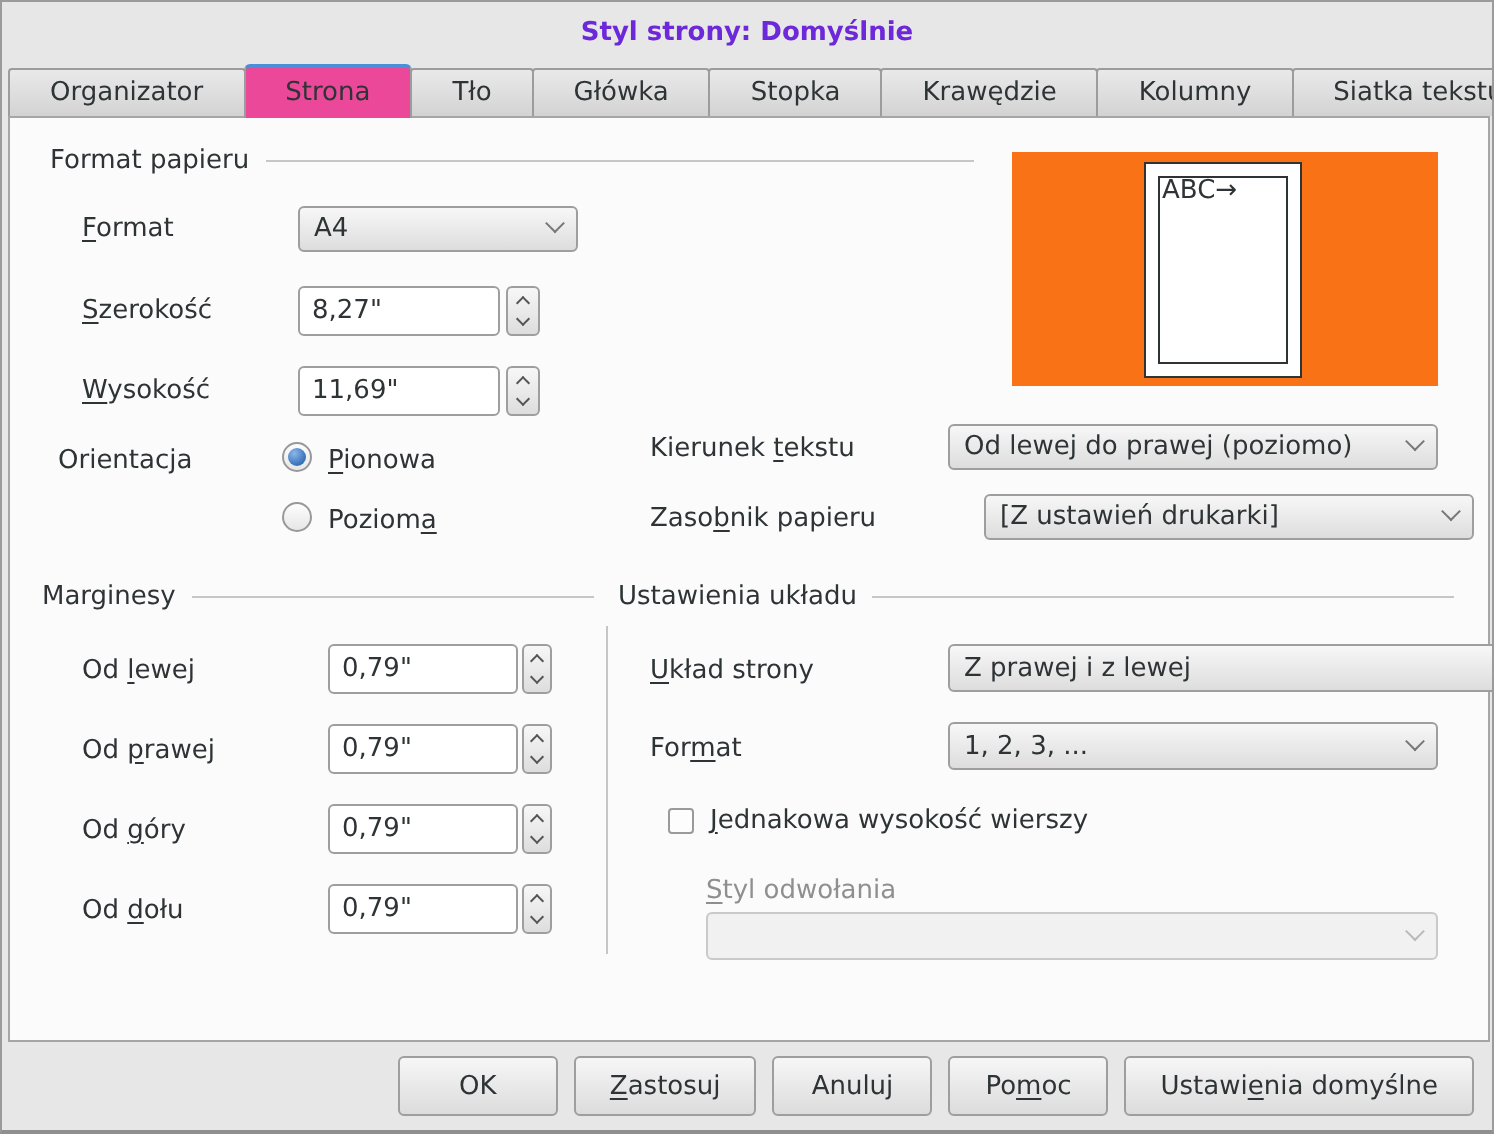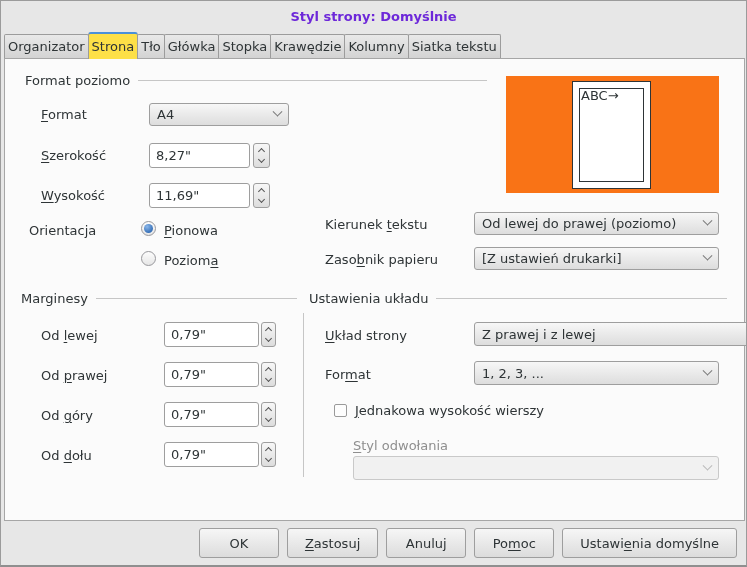--- a/index.html
+++ b/index.html
@@ -11,28 +11,28 @@
     font-family: "DejaVu Sans", sans-serif; font-size: 13px; color: #2e3436;
     overflow: hidden;
   }
   .titlebar {
     height: 30px; display: flex; align-items: center; justify-content: center;
     font-weight: bold; color: #6d28d9;
   }
   
   .tabs { position: absolute; left: 3px; top: 33px; height: 24px; display: flex; align-items: flex-end; z-index: 2; }
   .tab {
-    height: 24px; padding: 0 3px; display: flex; align-items: center;
+    height: 24px; padding: 0 20px; display: flex; align-items: center;
     background: linear-gradient(#e9e9e9, #d3d3d3);
     border: 1px solid #9c9c9c; border-bottom: none; border-radius: 2px 2px 0 0;
     margin-left: -1px; white-space: nowrap; cursor: default;
   }
   .tab:first-child { margin-left: 0; }
   .tab.active {
-    height: 27px; background: #fde047; border-top: 2px solid #4a90d9;
+    height: 27px; background: #ec4899; border-top: 2px solid #4a90d9;
     margin-bottom: -1px; position: relative; z-index: 3; border-radius: 3px 3px 0 0;
   }
   
   .panel {
     position: absolute; left: 3px; top: 57px; width: 741px; height: 463px;
     background: #fbfbfb; border: 1px solid #a6a6a6; z-index: 1;
   }
   .group-header { position: absolute; display: flex; align-items: center; gap: 8px; }
   .group-header .line { flex: 1; height: 1px; background: #c6c6c6; }
   .lbl { position: absolute; white-space: nowrap; }
@@ -121,21 +121,21 @@
         <span>Kolumny</span>
       </div>
     <div class="tab">
         <span>Siatka tekstu</span>
       </div>
   </div>
 
   <div class="panel">
 
     <div class="group-header" style="left:20px; top:14px; width:462px;">
-      <span>Format poziomo</span>
+      <span>Format papieru</span>
       <span class="line"></span>
     </div>
 
     <span class="lbl" style="left:36px; top:48px;"><u>F</u>ormat</span>
     <div class="combo" style="left:144px; top:44px; width:140px; height:23px;gap:20px;">
       <span>A4</span>
       <span class="chev"></span>
     </div>
 
     <span class="lbl" style="left:36px; top:89px;"><u>S</u>zerokość</span>
@@ -158,21 +158,21 @@
     <span class="radio" style="left:136px; top:192px;"></span>
     <span class="lbl" style="left:159px; top:194px;">Poziom<u>a</u></span>
 
     <span class="lbl" style="left:320px; top:158px;">Kierunek <u>t</u>ekstu</span>
     <div class="combo" style="left:469px; top:153px; width:245px; height:23px;">
       <span>Od lewej do prawej (poziomo)</span>
       <span class="chev"></span>
     </div>
 
     <span class="lbl" style="left:320px; top:193px;">Zaso<u>b</u>nik papieru</span>
-    <div class="combo" style="left:469px; top:188px; width:245px; height:23px;">
+    <div class="combo" style="left:487px; top:188px; width:245px; height:23px;">
       <span>[Z ustawień drukarki]</span>
       <span class="chev"></span>
     </div>
 
     <div class="preview">
       <div class="preview-page">
         <div class="preview-margin">
           <span class="preview-text">ABC→</span>
         </div>
       </div>

